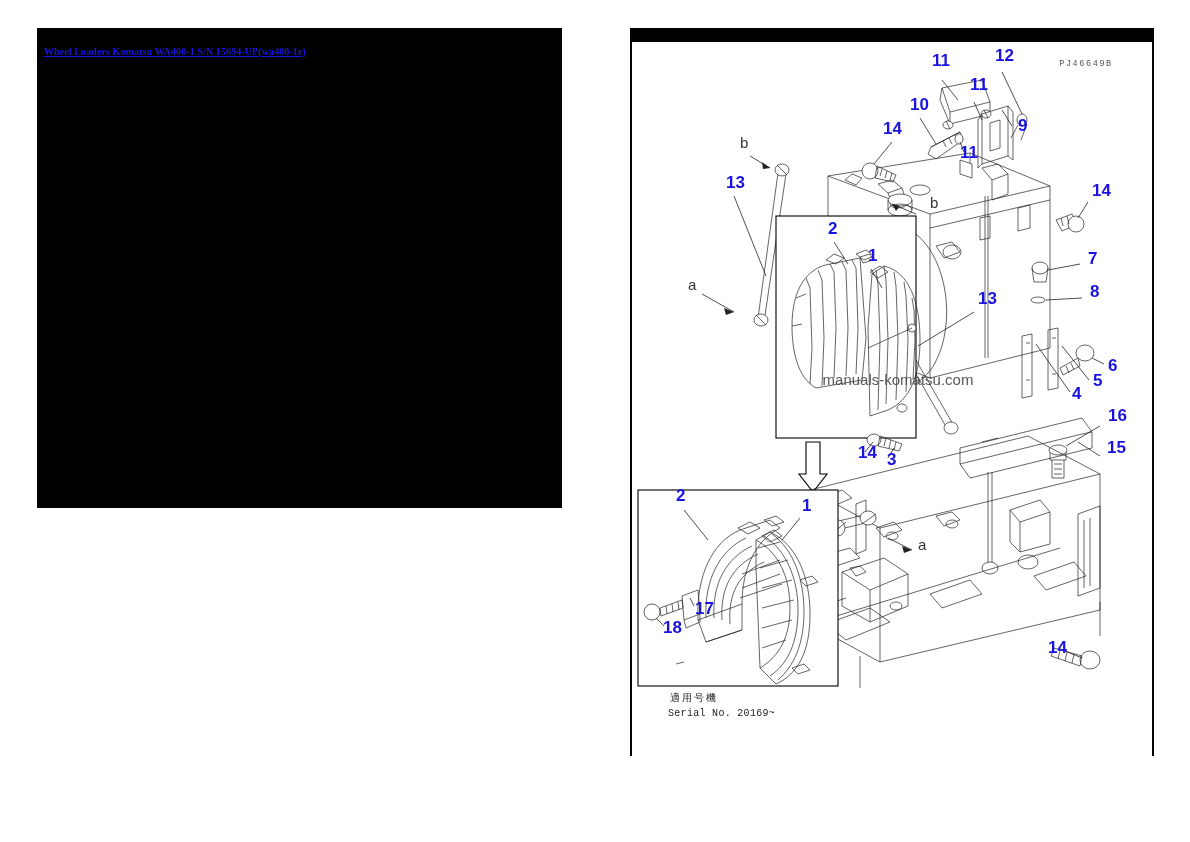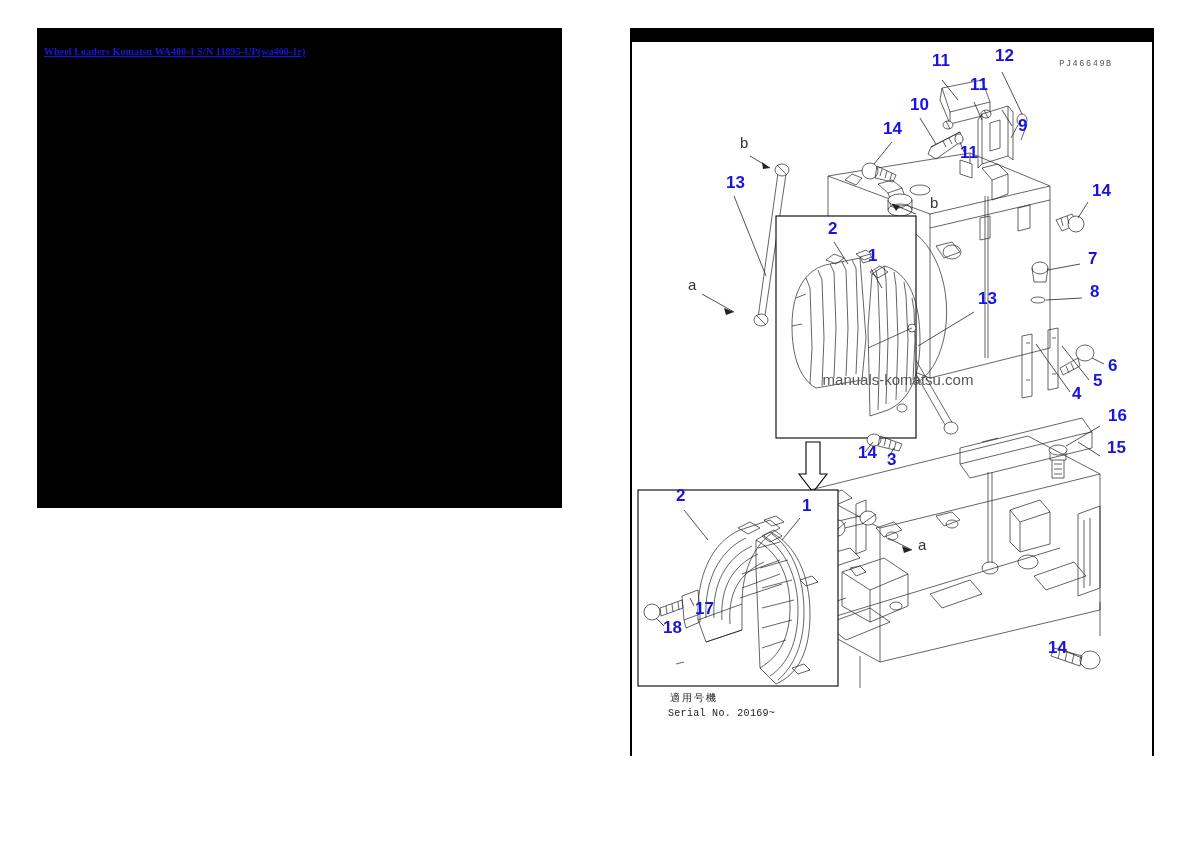--- a/index.html
+++ b/index.html
@@ -114,21 +114,21 @@
   .ln-lead { stroke: #222; stroke-width: 0.8; fill: none; }
   .ln-box { stroke: #000; stroke-width: 1.1; fill: none; }
   .fill-w { fill: #ffffff; }
 </style>
 </head>
 <body>
 
 <div id="page">
 
   <div id="left-panel">
-    <a id="left-link" href="#">Wheel Loaders Komatsu WA400-1 S/N 11895-UP(wa400-1r)</a>
+    <a id="left-link" href="#">Wheel Loaders Komatsu WA400-1 S/N 15694-UP(wa400-1r)</a>
   </div>
 
   <div id="diagram-panel"></div>
   <div id="diagram-header-bar"></div>
 
   <div id="diagram-svg-wrap">
     <svg width="524" height="728" viewBox="0 0 524 728" xmlns="http://www.w3.org/2000/svg">
 
       <text class="code-text" x="456" y="38" text-anchor="middle">PJ46649B</text>
 

